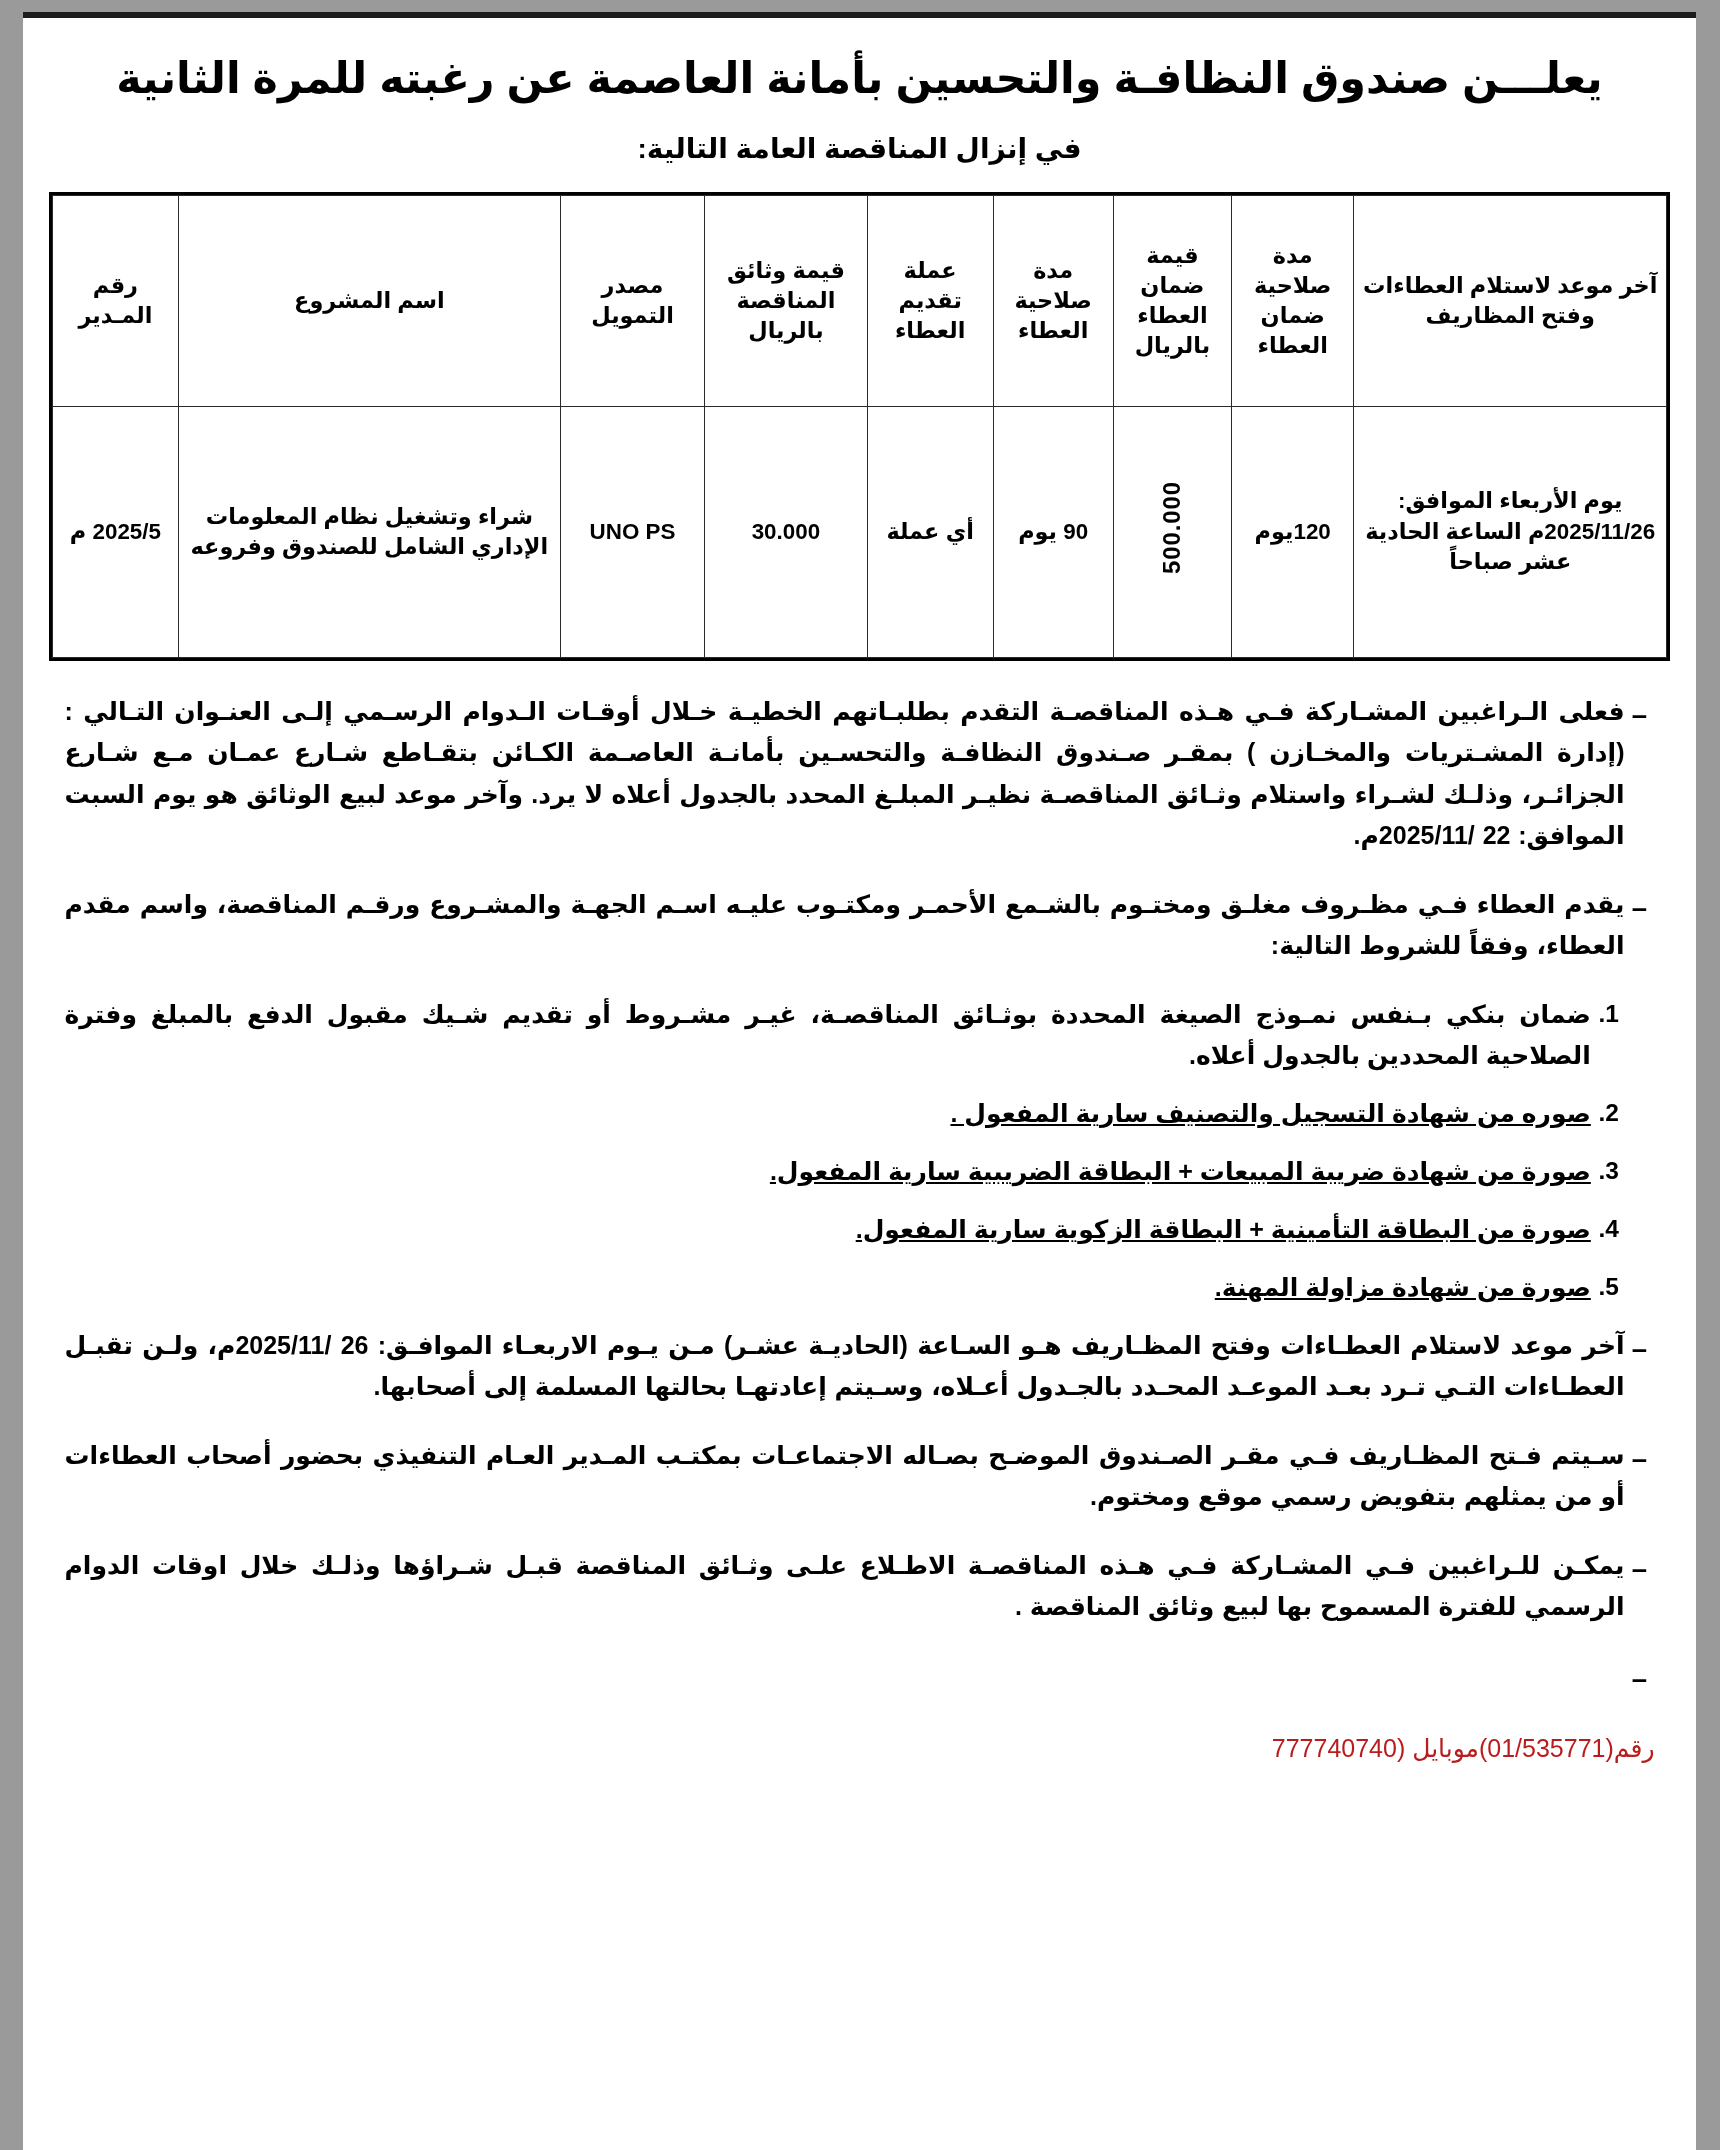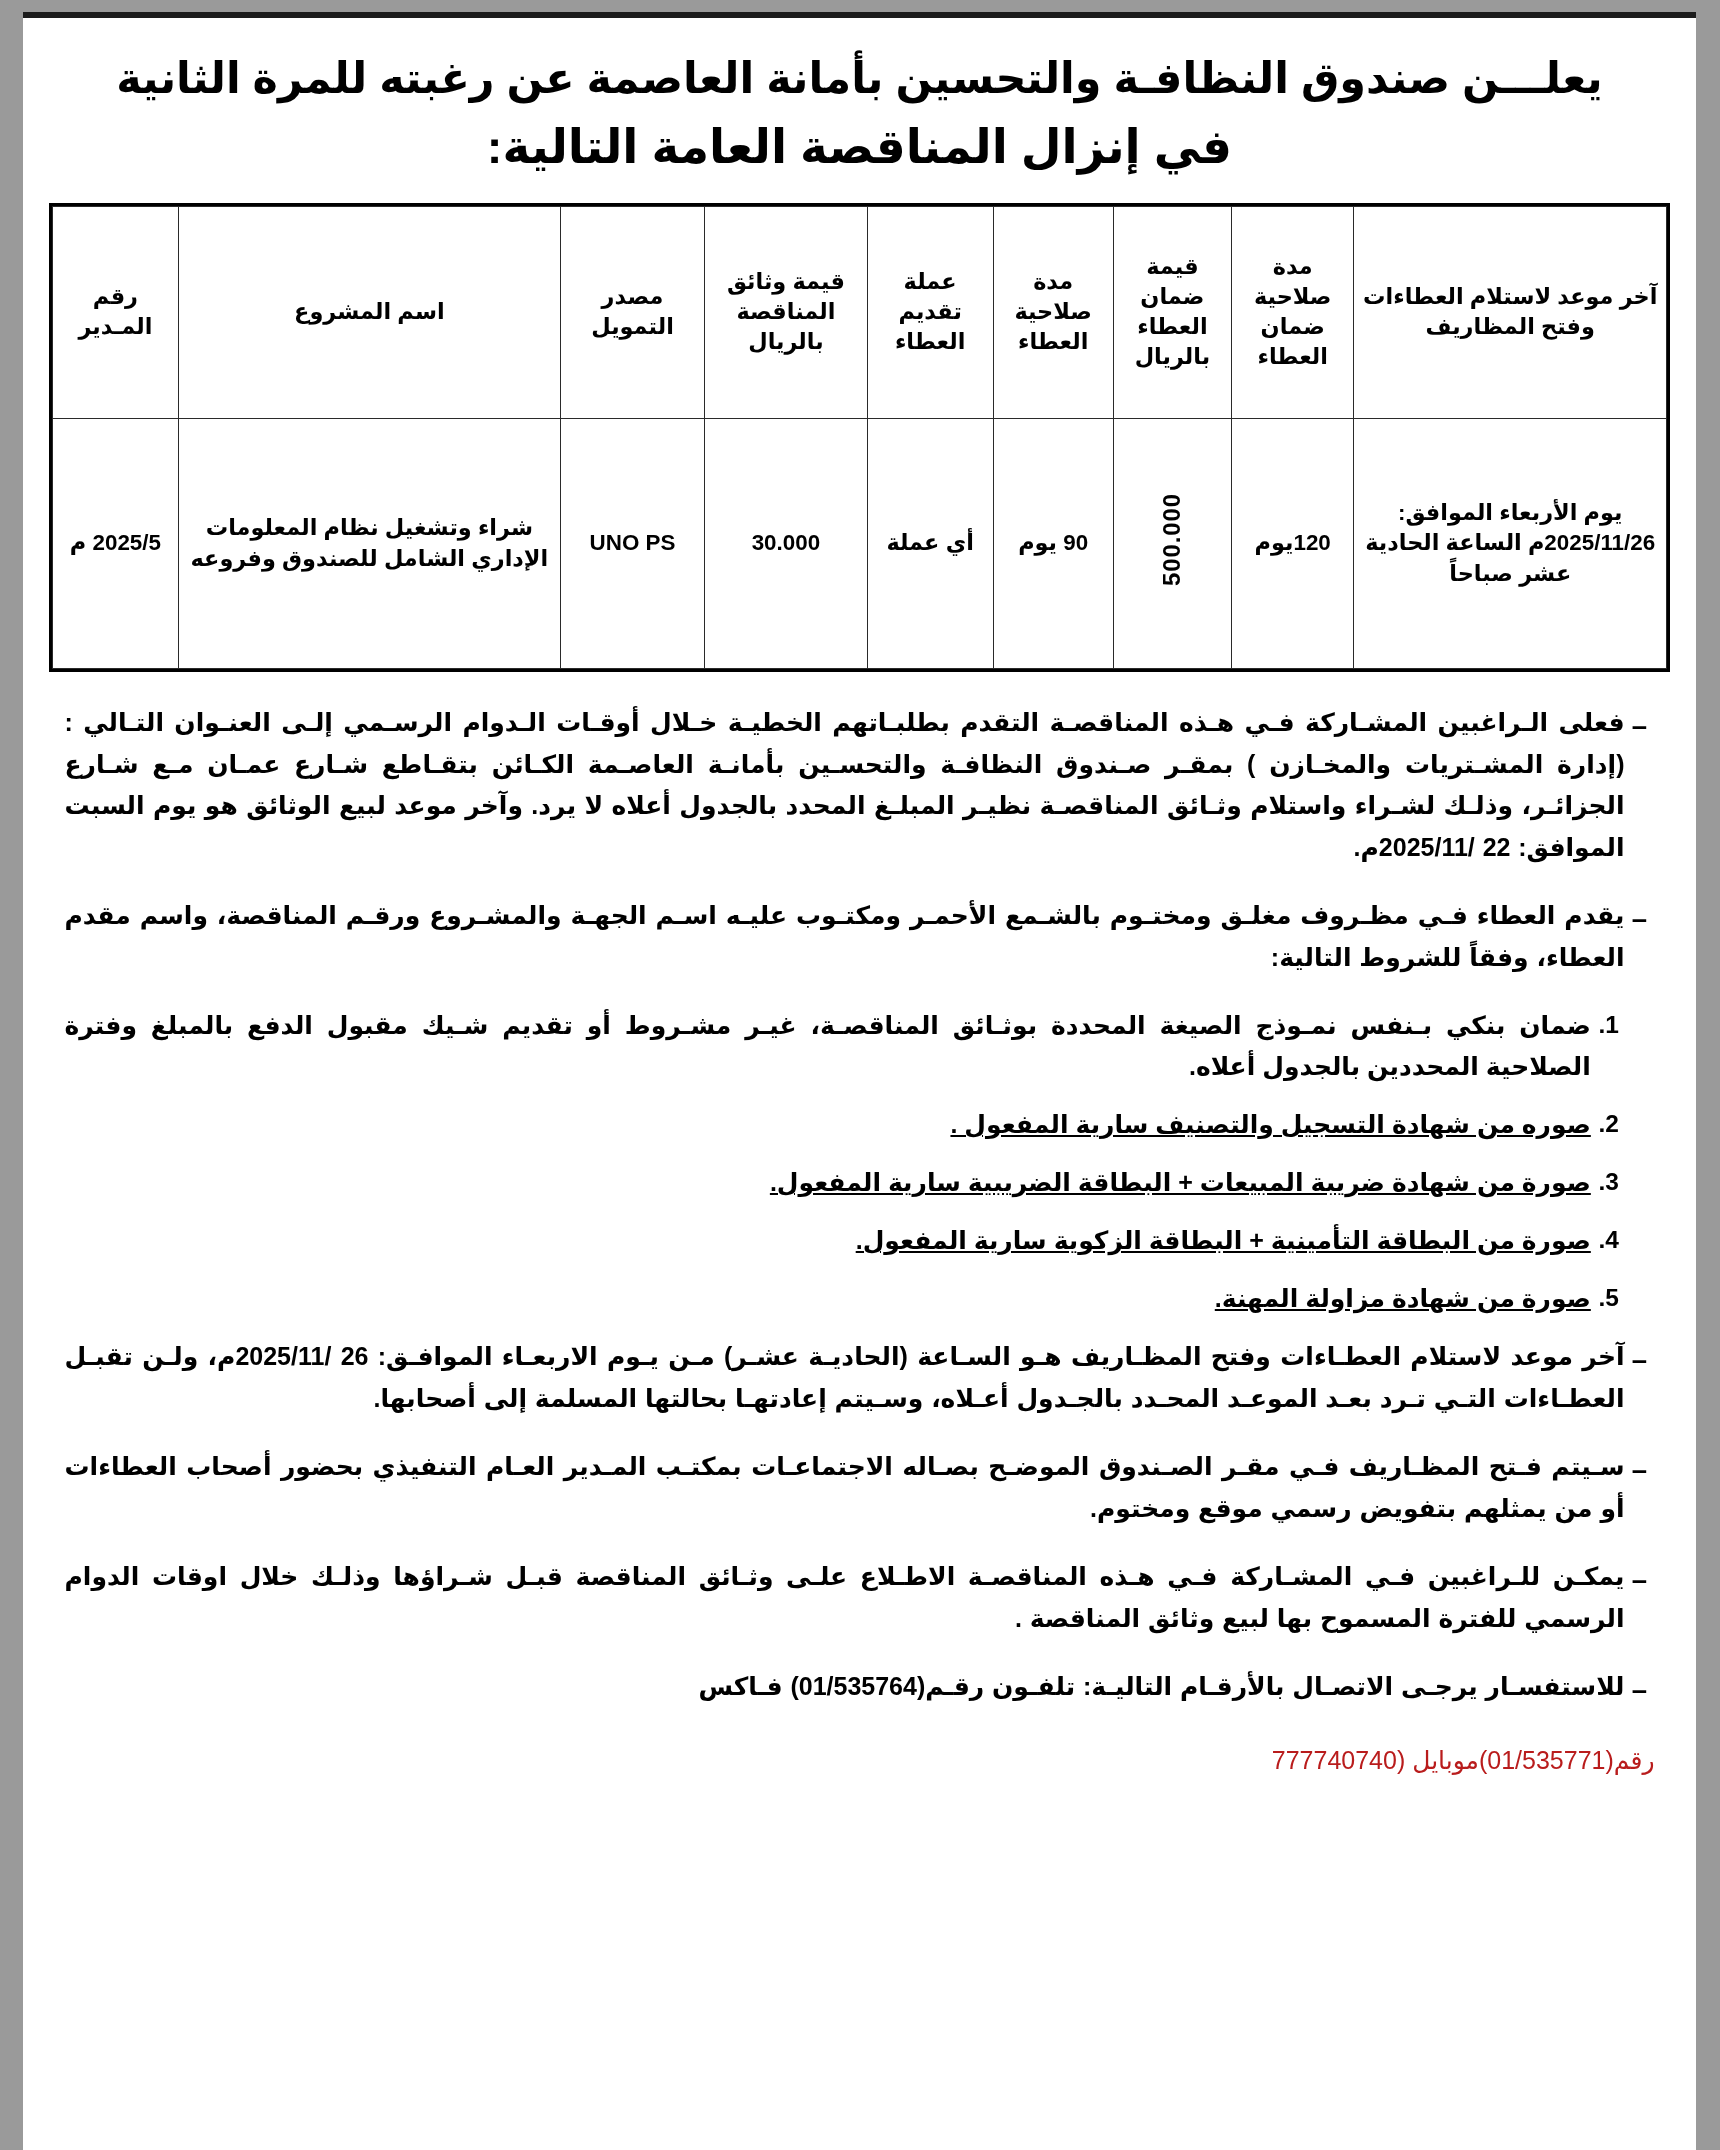--- a/index.html
+++ b/index.html
@@ -34,22 +34,22 @@
     font-weight: bold;
     color: #000;
     line-height: 1.45;
   }
   .hdr-line1 {
     font-size: 43px;
     letter-spacing: 0px;
     margin-top: 13px;
   }
   .hdr-line2 {
-    font-size: 47px;
-    margin-top: 3px;
+    font-size: 28px;
+    margin-top: 19px;
     margin-bottom: 10.3px;
   }
   
   .tbl-wrap {
     margin-top: 22.4px;
     border: 3px solid #000;
   }
   table.tender {
     width: 100%;
     border-collapse: collapse;
@@ -264,21 +264,20 @@
         <div class="bullet-text">سـيتم فـتح المظـاريف فـي مقـر الصـندوق الموضـح بصـاله الاجتماعـات بمكتـب المـدير العـام التنفيذي بحضور أصحاب العطاءات أو من يمثلهم بتفويض رسمي موقع ومختوم.</div>
       </div>
 
       <div class="bullet-row">
         <div class="dash">–</div>
         <div class="bullet-text">يمكـن للـراغبين فـي المشـاركة فـي هـذه المناقصـة الاطـلاع علـى وثـائق المناقصة قبـل شـراؤها وذلـك خلال اوقات الدوام الرسمي للفترة المسموح بها لبيع وثائق المناقصة .</div>
       </div>
 
       <div class="bullet-row">
         <div class="dash">–</div>
-        <div class="bullet-text">للاستفسـار يرجـى الاتصـال بالأرقـام التاليـة: تلفـون رقـم(01/535764) فـاكس</div>
       </div>
 
       <div class="contact-last">رقم(01/535771)موبايل (777740740</div>
 
     </div>
   </div>
 </div>
 
 
 </body></html>

